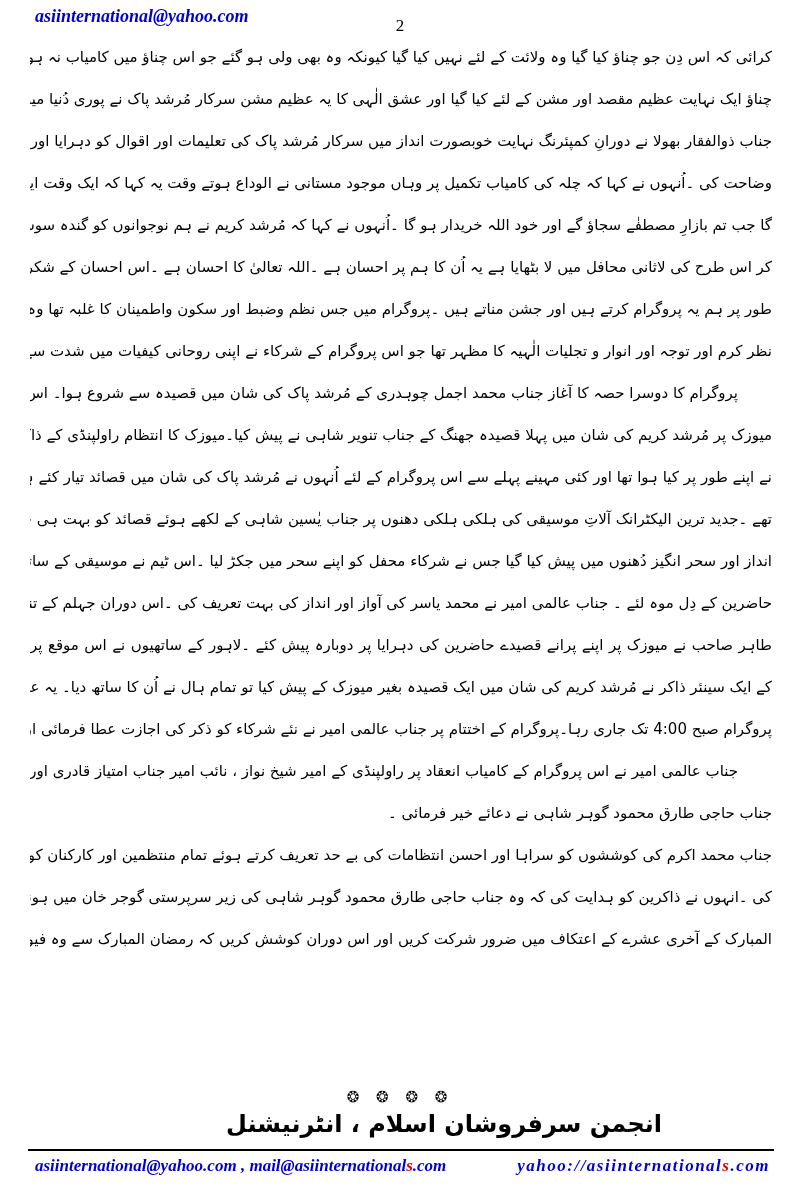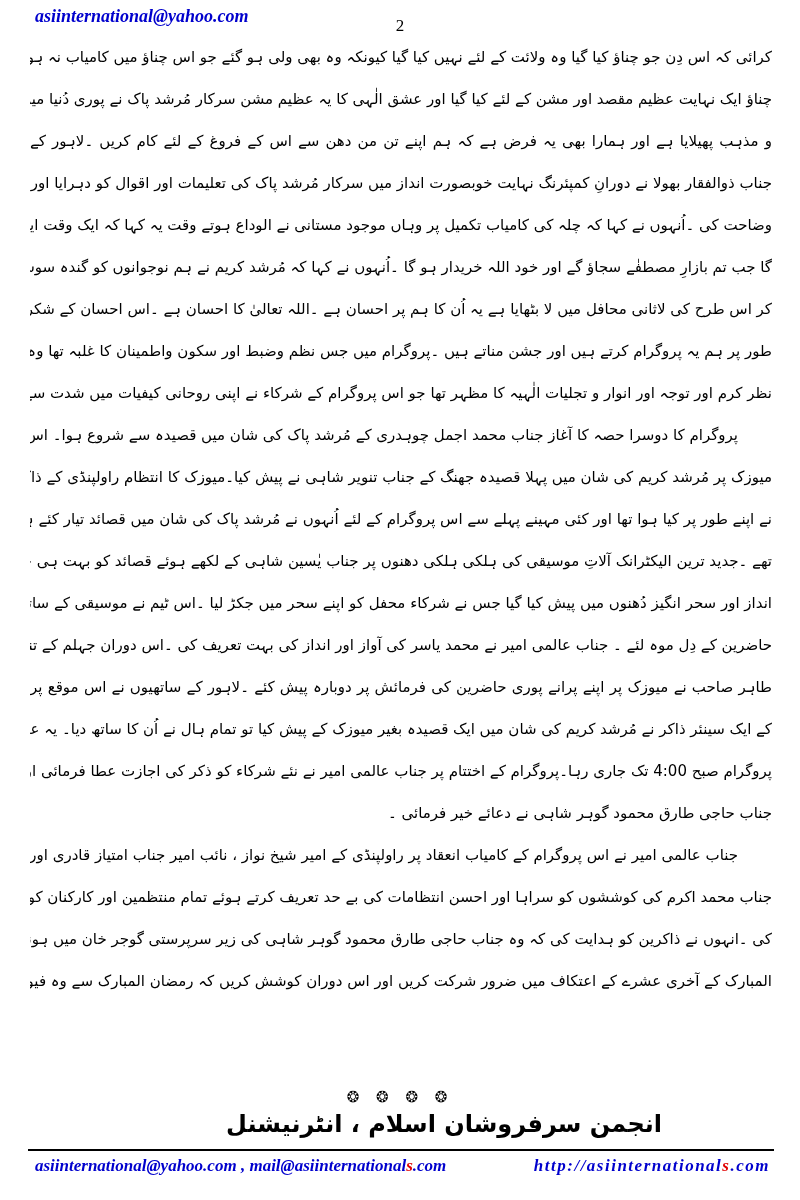--- a/index.html
+++ b/index.html
@@ -80,47 +80,46 @@
 
 <div class="page">
 
   <div class="header-email">asiinternational@yahoo.com</div>
 
   <div class="page-number">2</div>
 
   <div class="body-text">
       <div class="line">کرائی کہ اس دِن جو چناؤ کیا گیا وہ ولائت کے لئے نہیں کیا گیا کیونکہ وہ بھی ولی ہو گئے جو اس چناؤ میں کامیاب نہ ہوئے ۔ یہ</div>
       <div class="line">چناؤ ایک نہایت عظیم مقصد اور مشن کے لئے کیا گیا اور عشق الٰہی کا یہ عظیم مشن سرکار مُرشد پاک نے پوری دُنیا میں بلاتفریق رنگ</div>
-      <div class="line">و مذہب پھیلایا ہے اور ہمارا بھی یہ فرض ہے کہ ہم اپنے تن من دھن سے اس کے فروغ کے لئے کام کریں ۔لاہور کے</div>
       <div class="line">جناب ذوالفقار بھولا نے دورانِ کمپئرنگ نہایت خوبصورت انداز میں سرکار مُرشد پاک کی تعلیمات اور اقوال کو دہرایا اور اُن کی</div>
       <div class="line">وضاحت کی ۔اُنہوں نے کہا کہ چلہ کی کامیاب تکمیل پر وہاں موجود مستانی نے الوداع ہوتے وقت یہ کہا کہ ایک وقت ایسا آئے</div>
       <div class="line">گا جب تم بازارِ مصطفٰے سجاؤ گے اور خود اللہ خریدار ہو گا ۔اُنہوں نے کہا کہ مُرشد کریم نے ہم نوجوانوں کو گندہ سوسائیٹیوں سے نکال</div>
       <div class="line">کر اس طرح کی لاثانی محافل میں لا بٹھایا ہے یہ اُن کا ہم پر احسان ہے ۔اللہ تعالیٰ کا احسان ہے ۔اس احسان کے شکرانے کے</div>
       <div class="line">طور پر ہم یہ پروگرام کرتے ہیں اور جشن مناتے ہیں ۔پروگرام میں جس نظم وضبط اور سکون واطمینان کا غلبہ تھا وہ مُرشد کریم کی</div>
       <div class="line">نظر کرم اور توجہ اور انوار و تجلیات الٰہیہ کا مظہر تھا جو اس پروگرام کے شرکاء نے اپنی روحانی کیفیات میں شدت سے محسوس کیا۔</div>
       <div class="line line-first">پروگرام کا دوسرا حصہ کا آغاز جناب محمد اجمل چوہدری کے مُرشد پاک کی شان میں قصیدہ سے شروع ہوا۔ اس کے بعد</div>
       <div class="line">میوزک پر مُرشد کریم کی شان میں پہلا قصیدہ جھنگ کے جناب تنویر شاہی نے پیش کیا۔میوزک کا انتظام راولپنڈی کے ذاکرین</div>
       <div class="line">نے اپنے طور پر کیا ہوا تھا اور کئی مہینے پہلے سے اس پروگرام کے لئے اُنہوں نے مُرشد پاک کی شان میں قصائد تیار کئے ہوئے</div>
       <div class="line">تھے ۔جدید ترین الیکٹرانک آلاتِ موسیقی کی ہلکی ہلکی دھنوں پر جناب یٰسین شاہی کے لکھے ہوئے قصائد کو بہت ہی خوبصورت</div>
       <div class="line">انداز اور سحر انگیز دُھنوں میں پیش کیا گیا جس نے شرکاء محفل کو اپنے سحر میں جکڑ لیا ۔اس ٹیم نے موسیقی کے ساتھ قصیدہ گوئی سے</div>
       <div class="line">حاضرین کے دِل موہ لئے ۔ جناب عالمی امیر نے محمد یاسر کی آواز اور انداز کی بہت تعریف کی ۔اس دوران جہلم کے تنویر</div>
-      <div class="line">طاہر صاحب نے میوزک پر اپنے پرانے پوری حاضرین کی فرمائش پر دوبارہ پیش کئے ۔لاہور کے ساتھیوں نے اس موقع پر</div>
+      <div class="line">طاہر صاحب نے میوزک پر اپنے پرانے قصیدے حاضرین کی دہرایا پر دوبارہ پیش کئے ۔لاہور کے ساتھیوں نے اس موقع پر</div>
       <div class="line">کے ایک سینئر ذاکر نے مُرشد کریم کی شان میں ایک قصیدہ بغیر میوزک کے پیش کیا تو تمام ہال نے اُن کا ساتھ دیا۔ یہ عظیم الشان</div>
       <div class="line">پروگرام صبح 4:00 تک جاری رہا۔پروگرام کے اختتام پر جناب عالمی امیر نے نئے شرکاء کو ذکر کی اجازت عطا فرمائی اور</div>
+      <div class="line line-first">جناب عالمی امیر نے اس پروگرام کے کامیاب انعقاد پر راولپنڈی کے امیر شیخ نواز ، نائب امیر جناب امتیاز قادری اور</div>
       <div class="line line-end">جناب حاجی طارق محمود گوہر شاہی نے دعائے خیر فرمائی ۔</div>
-      <div class="line line-first">جناب عالمی امیر نے اس پروگرام کے کامیاب انعقاد پر راولپنڈی کے امیر شیخ نواز ، نائب امیر جناب امتیاز قادری اور</div>
       <div class="line">جناب محمد اکرم کی کوششوں کو سراہا اور احسن انتظامات کی بے حد تعریف کرتے ہوئے تمام منتظمین اور کارکنان کو مبارکباد پیش</div>
       <div class="line">کی ۔انہوں نے ذاکرین کو ہدایت کی کہ وہ جناب حاجی طارق محمود گوہر شاہی کی زیر سرپرستی گوجر خان میں ہونے والے رمضان</div>
       <div class="line">المبارک کے آخری عشرے کے اعتکاف میں ضرور شرکت کریں اور اس دوران کوشش کریں کہ رمضان المبارک سے وہ فیوض و</div>
     </div>
 
   <div class="ornament">❂ ❂ ❂ ❂</div>
 
   <div class="org-name">انجمن سرفروشان اسلام ، انٹرنیشنل</div>
 
   <div class="footer-rule"></div>
 
   <div class="footer-row">
     <span class="footer-emails"><span>asiinternational@yahoo.com</span><span> , </span><span><span>mail@asiinternational</span><span class="accent-s">s</span><span>.com</span></span></span>
-    <span class="footer-url"><span>http://asiinternational</span><span class="accent-s">s</span><span>.com</span></span>
+    <span class="footer-url"><span>yahoo://asiinternational</span><span class="accent-s">s</span><span>.com</span></span>
   </div>
 
 </div>
 
 </body></html>

